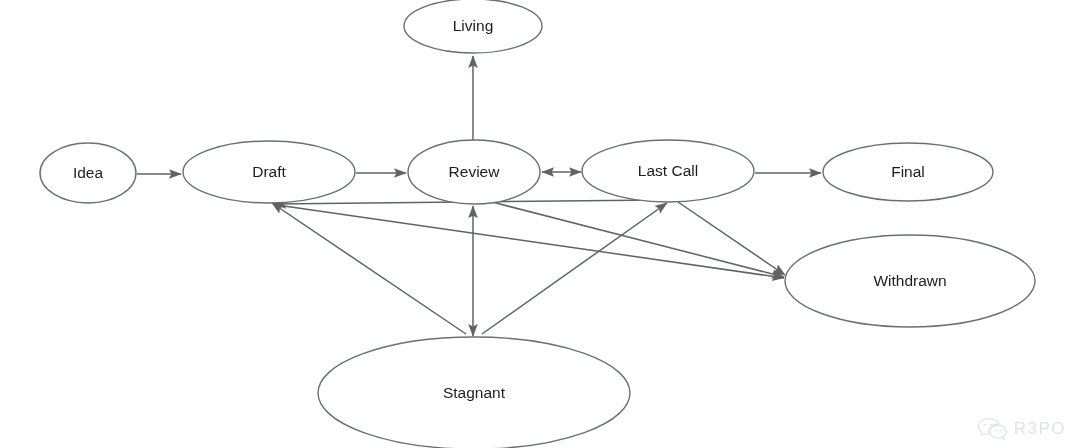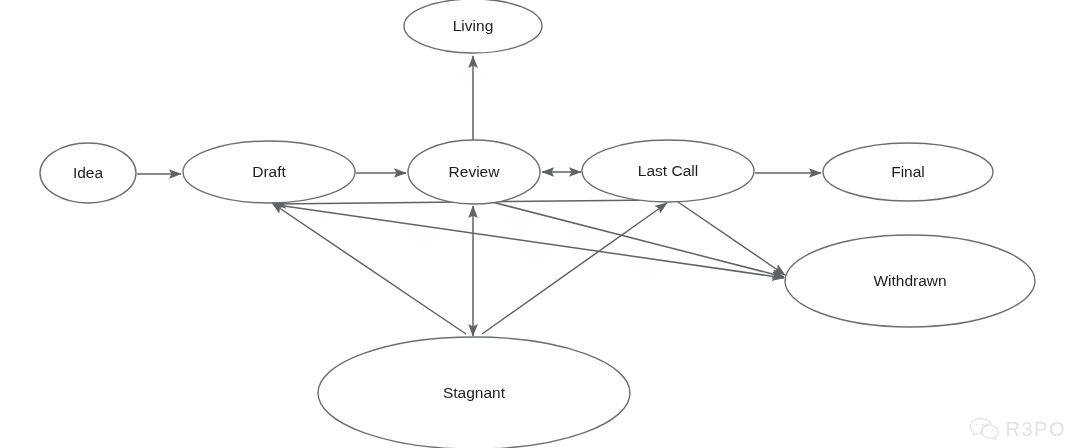--- a/index.html
+++ b/index.html
@@ -49,21 +49,21 @@
     right: 14px;
     bottom: 6px;
     display: flex;
     align-items: center;
     gap: 7px;
     opacity: 0.30;
     pointer-events: none;
   }
   .watermark-text {
     font-family: "Liberation Sans", sans-serif;
-    font-size: 20px;
+    font-size: 17px;
     letter-spacing: 1.5px;
     color: #9aa0a4;
   }
   .watermark-icon {
     width: 30px;
     height: 26px;
   }
 </style>
 </head>
 <body>

